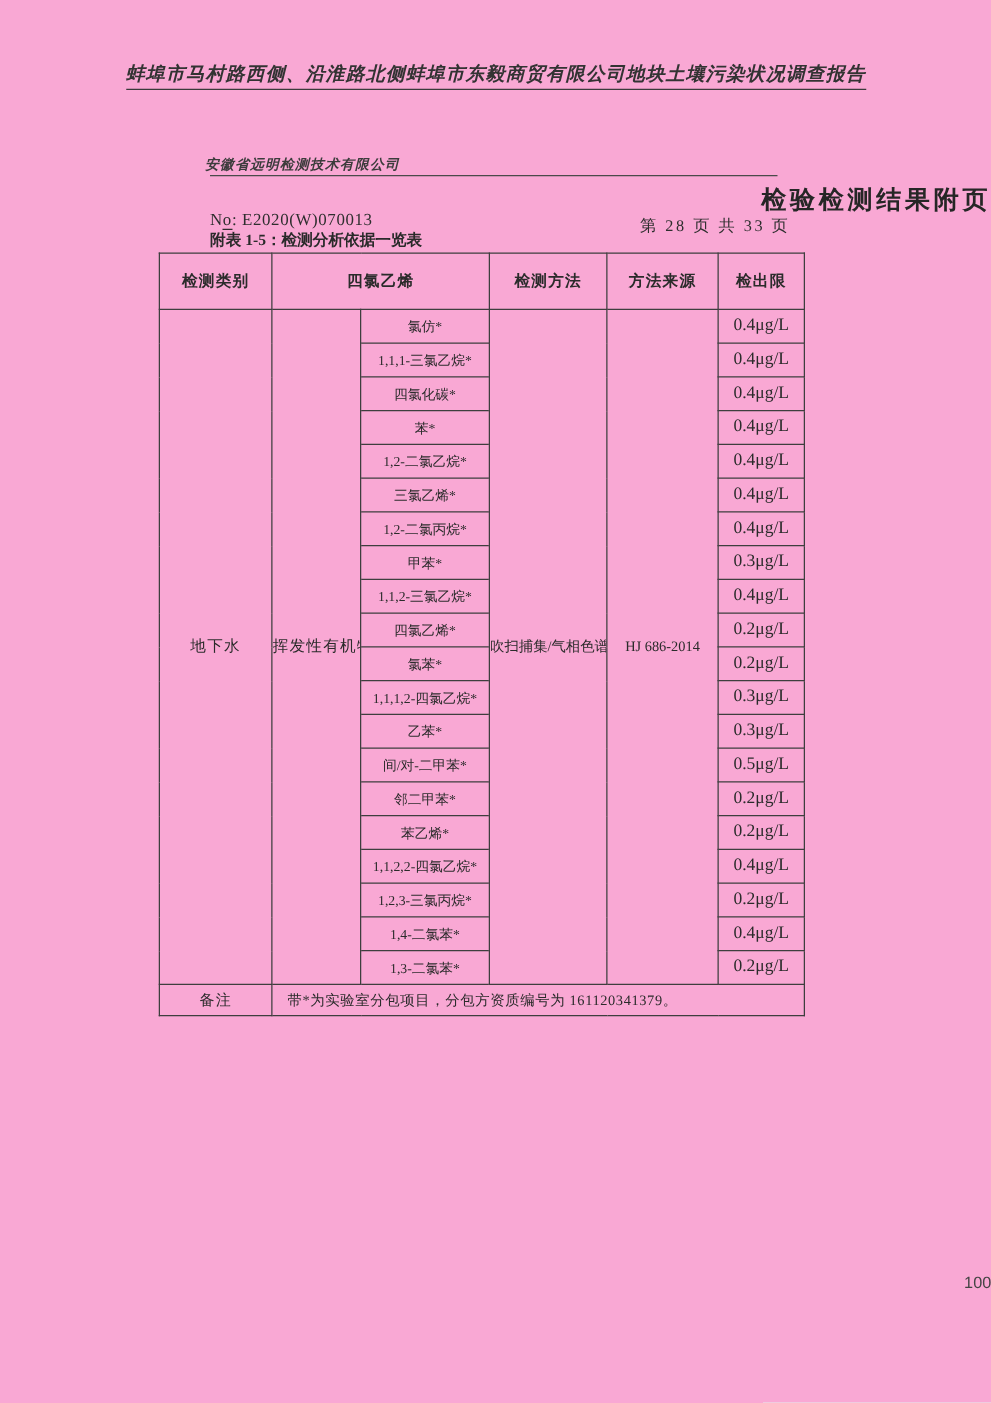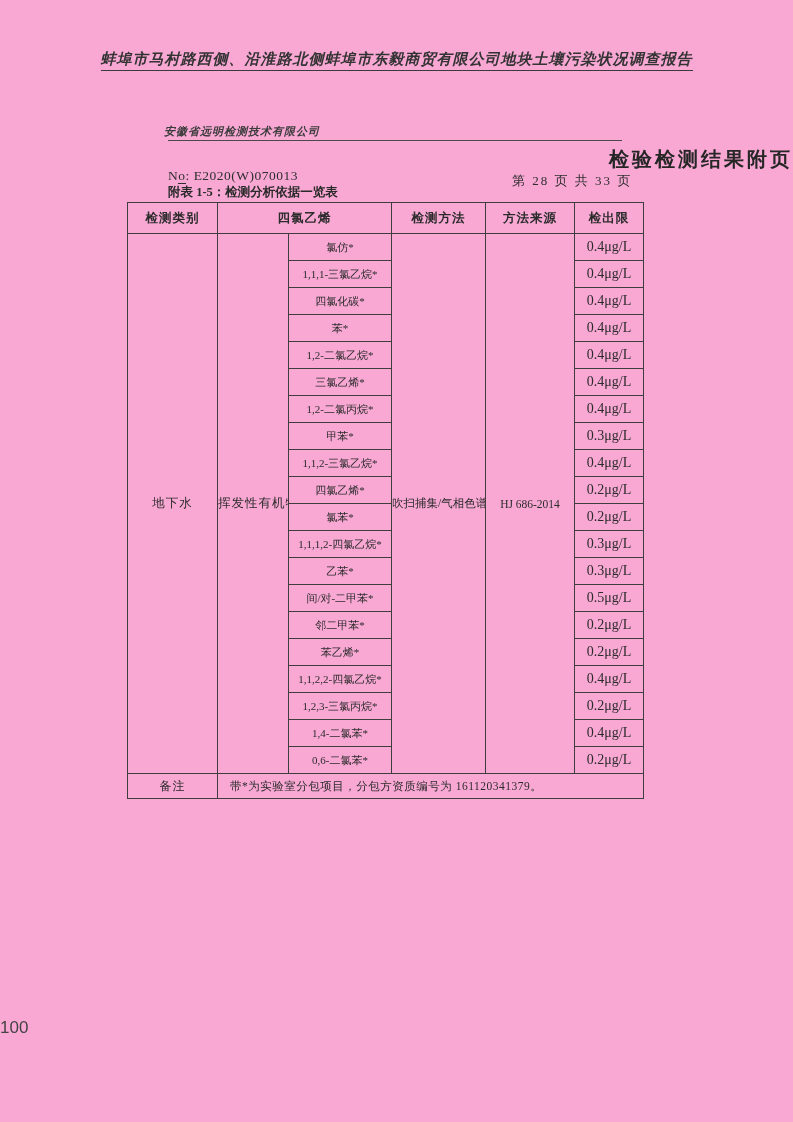--- a/index.html
+++ b/index.html
@@ -88,21 +88,21 @@
   }
   .det-table td, .det-table th {
     border: 1px solid #3e3e3e;
     text-align: center;
     vertical-align: middle;
     font-weight: normal;
     color: #2b2b2b;
     overflow: hidden;
     white-space: nowrap;
   }
-  .det-table tr.hdr-row { height: 31px; }
+  .det-table tr.hdr-row { height: 45px; }
   .det-table tr.hdr-row th {
     font-size: 12.5px;
     font-weight: bold;
     letter-spacing: 1px;
   }
   .det-table tr.data-row { height: 27px; }
   .cell-category, .cell-group { font-size: 12.5px; letter-spacing: 1px; }
   .cell-item  { font-size: 11px; }
   .cell-method, .cell-source { font-size: 11.5px; }
   .cell-limit { font-size: 14px; }
@@ -111,22 +111,22 @@
   .cell-note {
     text-align: left !important;
     font-size: 11.5px;
     padding-left: 12px;
     letter-spacing: 0.5px;
   }
   
   .page-number {
     position: absolute;
     top: 1018px; left: 0; right: 0;
-    text-align: left;
-    font-size: 17px;
+    text-align: right;
+    font-size: 13px;
     color: #444;
     font-family: "Liberation Sans", "DejaVu Sans", sans-serif;
   }
 </style>
 </head>
 <body>
 
 <div class="page">
 
   <div class="report-title">
@@ -237,21 +237,21 @@
         </tr>
         <tr class="data-row">
           <td class="cell-item">1,2,3-三氯丙烷*</td>
           <td class="cell-limit">0.2μg/L</td>
         </tr>
         <tr class="data-row">
           <td class="cell-item">1,4-二氯苯*</td>
           <td class="cell-limit">0.4μg/L</td>
         </tr>
         <tr class="data-row">
-          <td class="cell-item">0,6-二氯苯*</td>
+          <td class="cell-item">1,3-二氯苯*</td>
           <td class="cell-limit">0.2μg/L</td>
         </tr>
         <tr class="note-row">
           <td class="cell-note-label">备注</td>
           <td class="cell-note" colspan="5">带*为实验室分包项目，分包方资质编号为 161120341379。</td>
         </tr>
       </tbody>
   </table>
 
   <div class="page-number">100</div>

